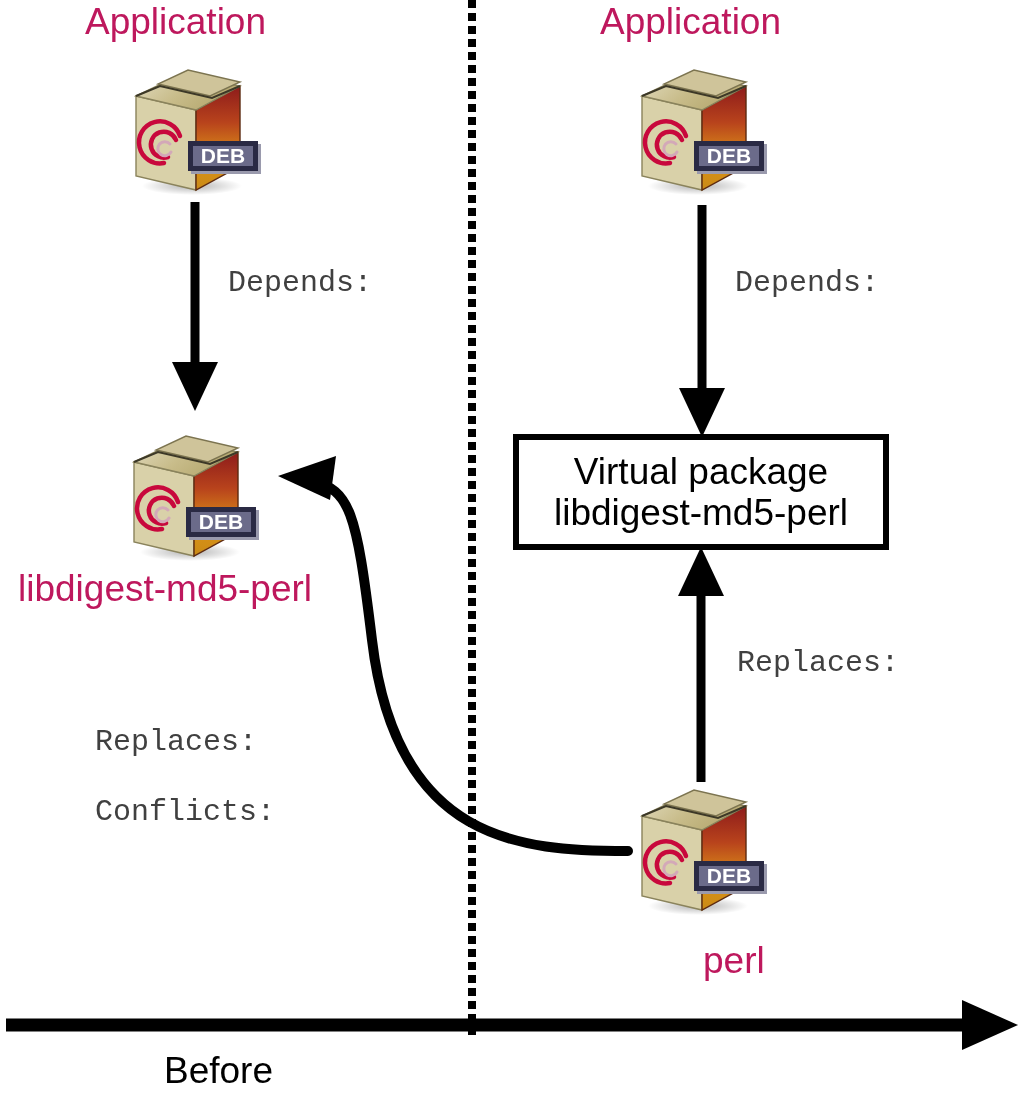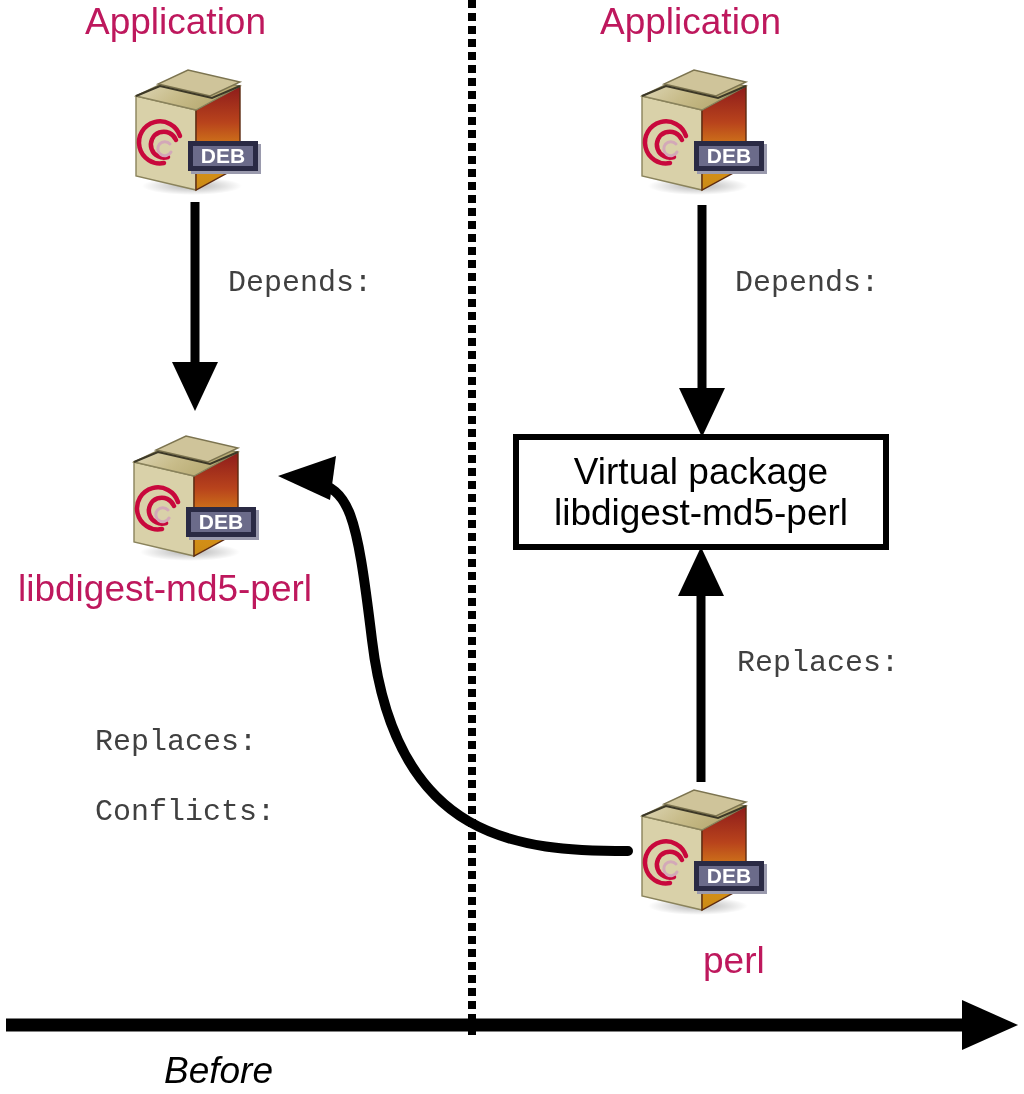--- a/index.html
+++ b/index.html
@@ -274,21 +274,21 @@
         <rect x="71" y="86" width="70" height="30" fill="#9a9aad"></rect>
         <rect x="68" y="83" width="70" height="30" fill="#2a2a44"></rect>
         <rect x="73" y="88" width="60" height="20" fill="#6b6b8a"></rect>
         <text x="103" y="105" font-family="Liberation Sans, sans-serif" font-size="21" font-weight="bold" fill="#ffffff" text-anchor="middle">DEB</text>
       </g>
     </svg>
   </div>
 
   <div class="label-sans abs" style="left:663px; top:942px;margin-left:40px;">perl</div>
 
-  <div class="axis-label abs" style="left:164px; top:1052px;font-style:italic;">Before</div>
+  <div class="axis-label abs" style="left:164px; top:1052px;">Before</div>
 
   <div class="axis-label abs" style="left:641px; top:1112px;">After</div>
 
   <svg id="arrows" viewBox="0 0 1024 1094" xmlns="http://www.w3.org/2000/svg">
 
     <g>
       <line x1="195" y1="202" x2="195" y2="378" stroke="#000" stroke-width="9"></line>
       <polygon points="195,411 172,362 218,362" fill="#000"></polygon>
     </g>
 

